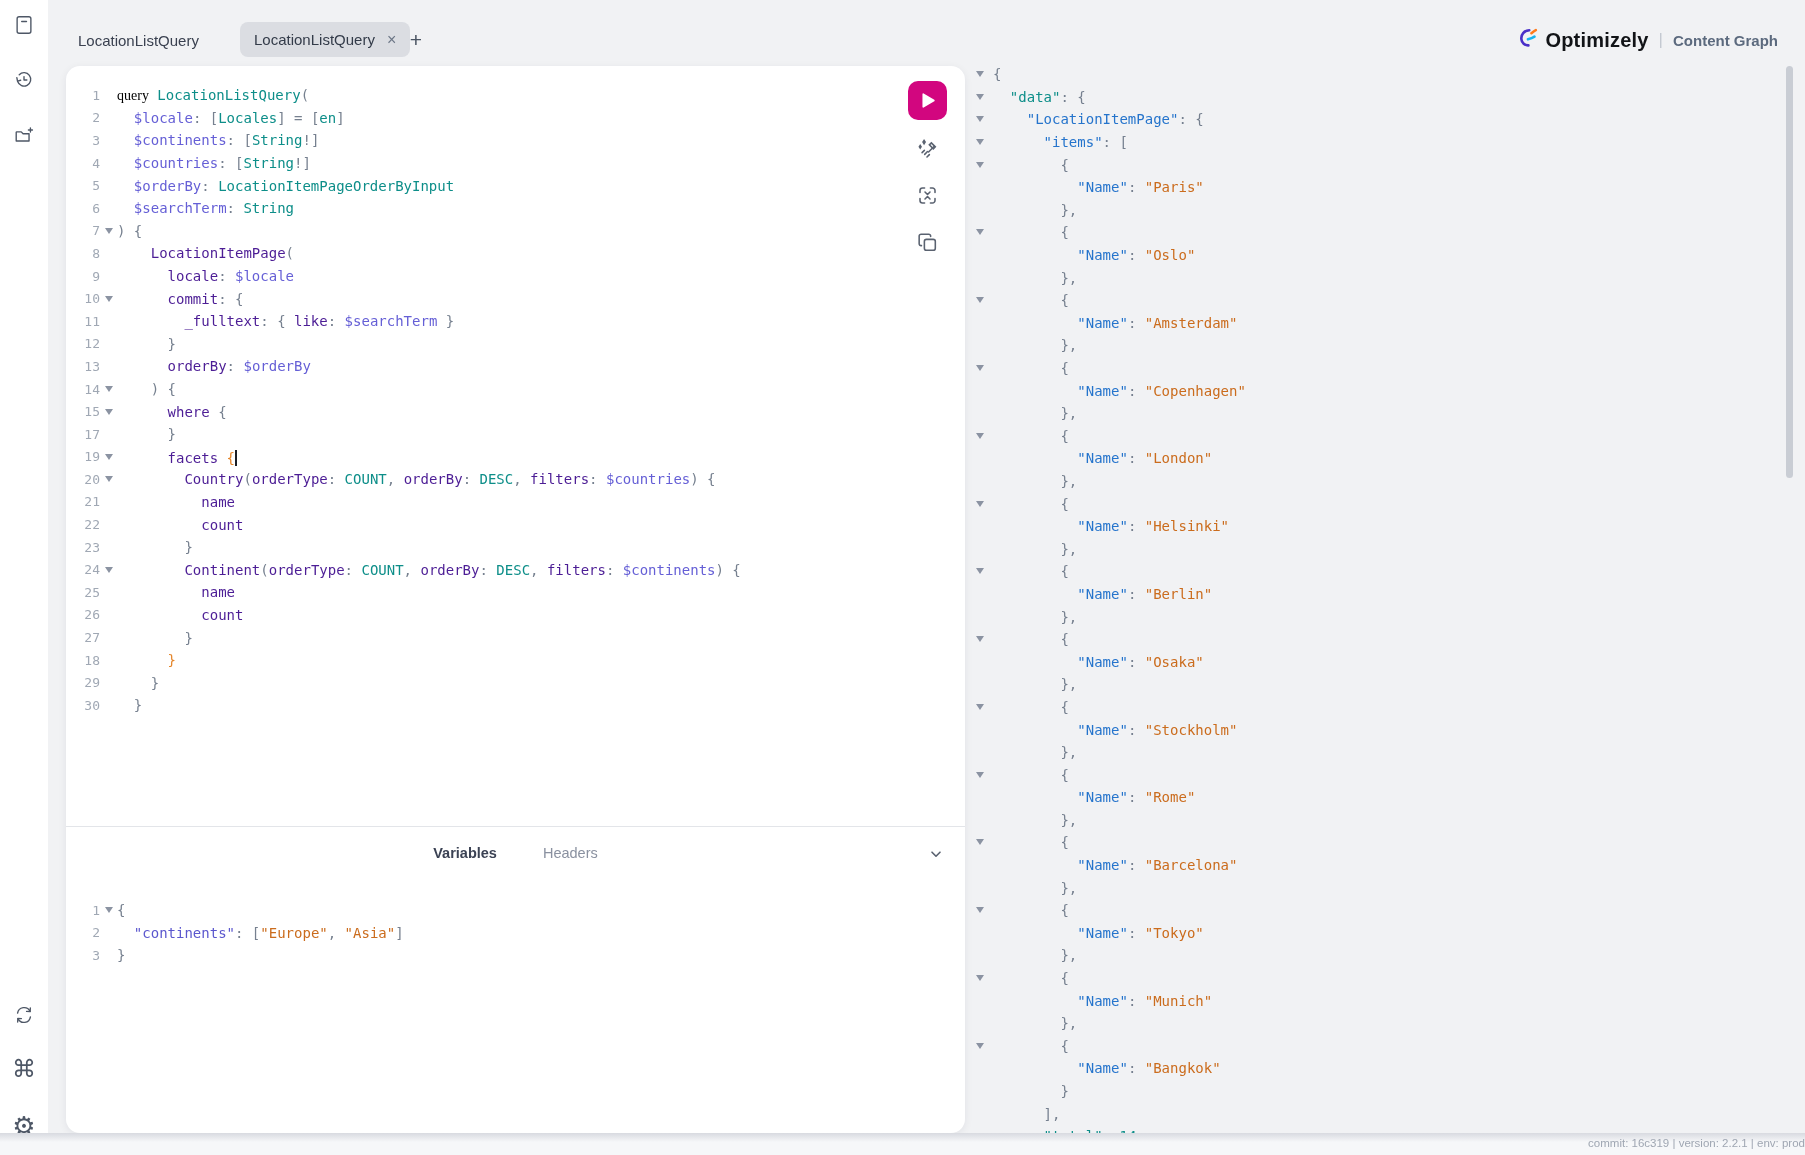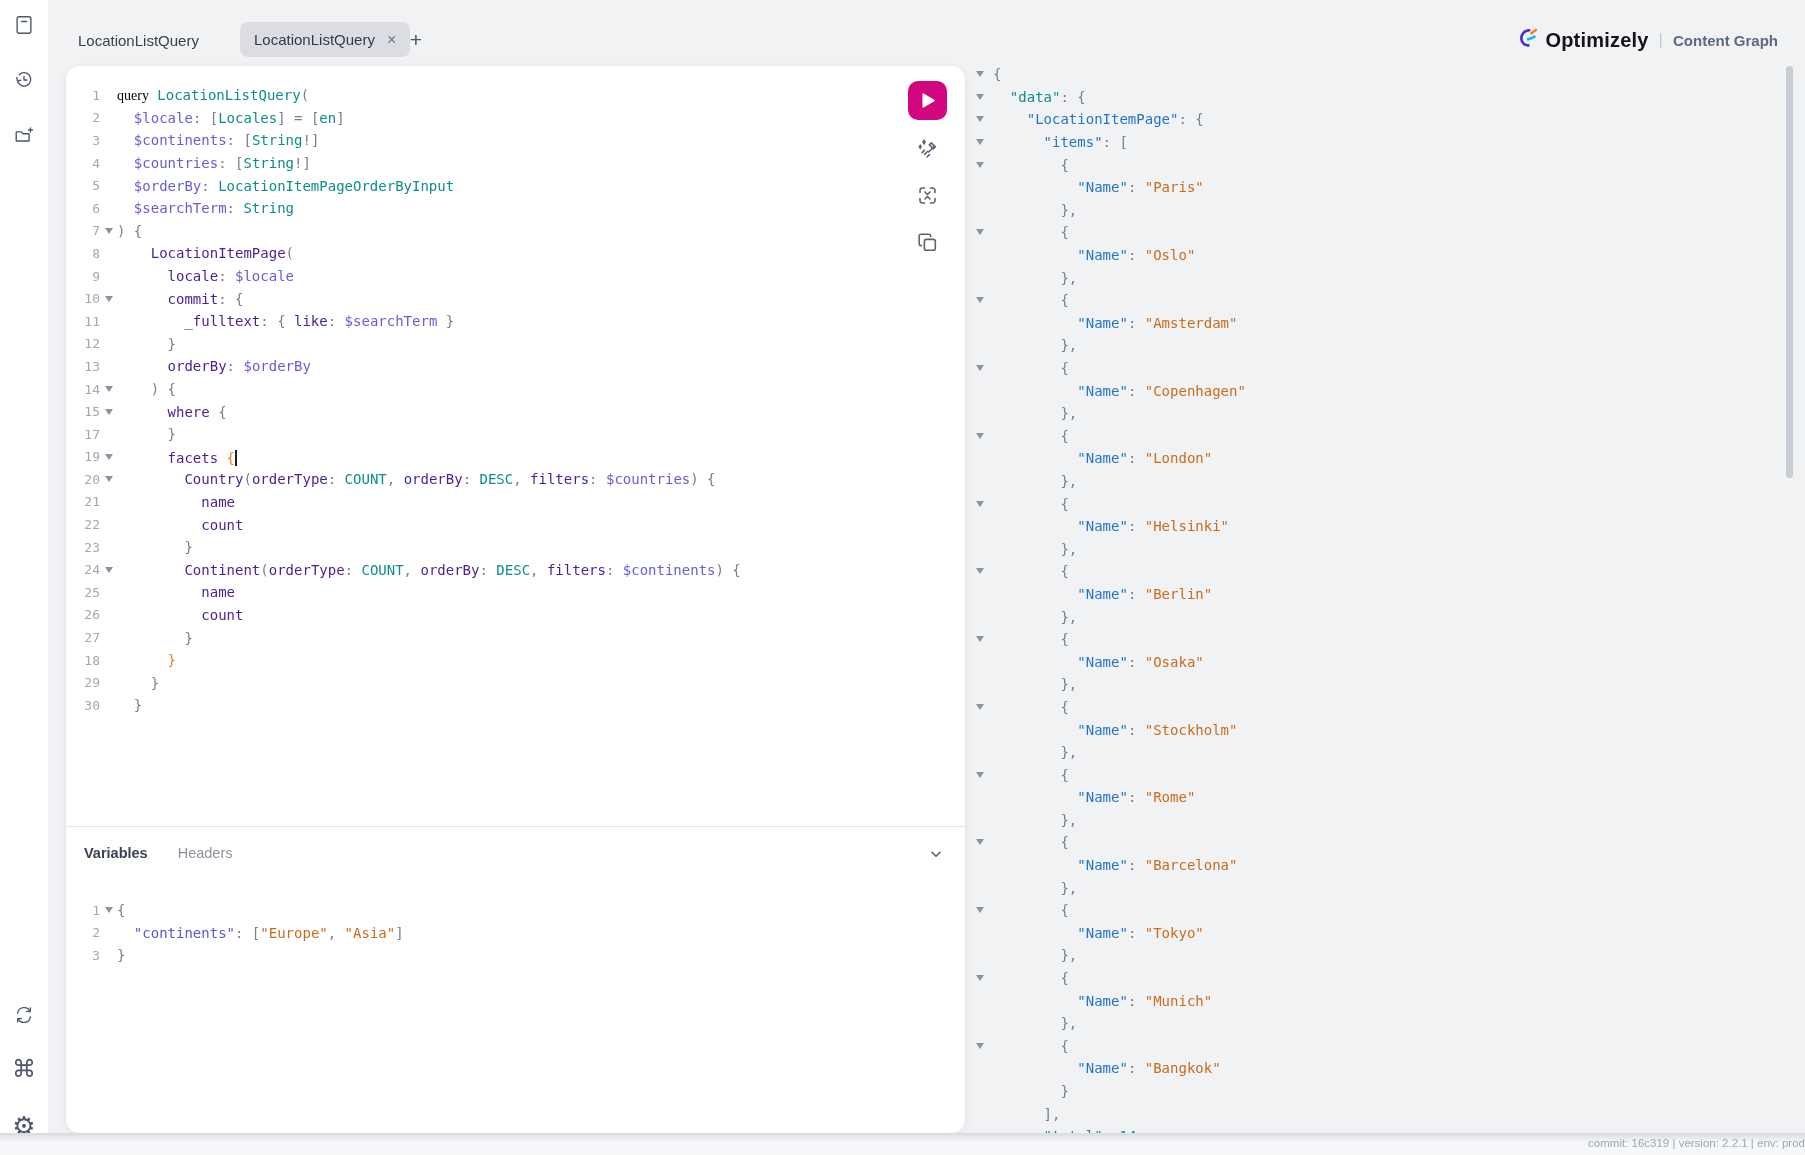--- a/index.html
+++ b/index.html
@@ -46,21 +46,21 @@
   .tk-rroot { color:#0D8E89; }
   .tk-rtotal { color:#0D8E89; }
   .cursor { display:inline-block; width:1.5px; height:16px; background:#1A1E26; transform:translateY(3px); }
 
   
   .exec-btn { position:absolute; left:842px; top:15px; width:39px; height:39px; border:none; border-radius:10px; background:#D2067F; display:flex; align-items:center; justify-content:center; cursor:pointer; }
   .tool-btn { position:absolute; left:846px; width:30px; height:30px; display:flex; align-items:center; justify-content:center; background:none; border:none; color:#5A6270; cursor:pointer; }
 
   
   .secondary { position:absolute; left:0; right:0; top:760px; bottom:0; border-top:1px solid #E3E5E9; border-radius:0 0 14px 14px; overflow:hidden; }
-  .sec-tabs { display:flex; align-items:center; gap:30px; padding:18px 18px 0 18px; }
+  .sec-tabs { display:flex; align-items:center; gap:46px; padding:18px 18px 0 18px;justify-content:center; }
   .sec-tab-active { font-size:14.5px; font-weight:bold; color:#3B4254; cursor:pointer; }
   .sec-tab { font-size:14.5px; color:#8A91A0; cursor:pointer; }
   .sec-chevron { position:absolute; right:16px; top:14px; width:26px; height:26px; display:flex; align-items:center; justify-content:center; color:#5A6270; cursor:pointer; background:none; border:none; }
   .vars-lines { padding-top:38px; }
 
   
   .response-pane { position:absolute; left:970px; top:63px; width:818px; height:1070px; overflow:hidden; z-index:1; }
   .r-line { display:flex; align-items:center; height:22.6px; font-family:"DejaVu Sans Mono", monospace; font-size:14px; }
   .r-fold { width:23px; flex:none; display:flex; align-items:center; padding-left:6px; }
   .scroll-thumb { position:absolute; left:1786px; top:66px; width:7px; height:412px; border-radius:4px; background:#C9CDD4; z-index:3; cursor:pointer; }

